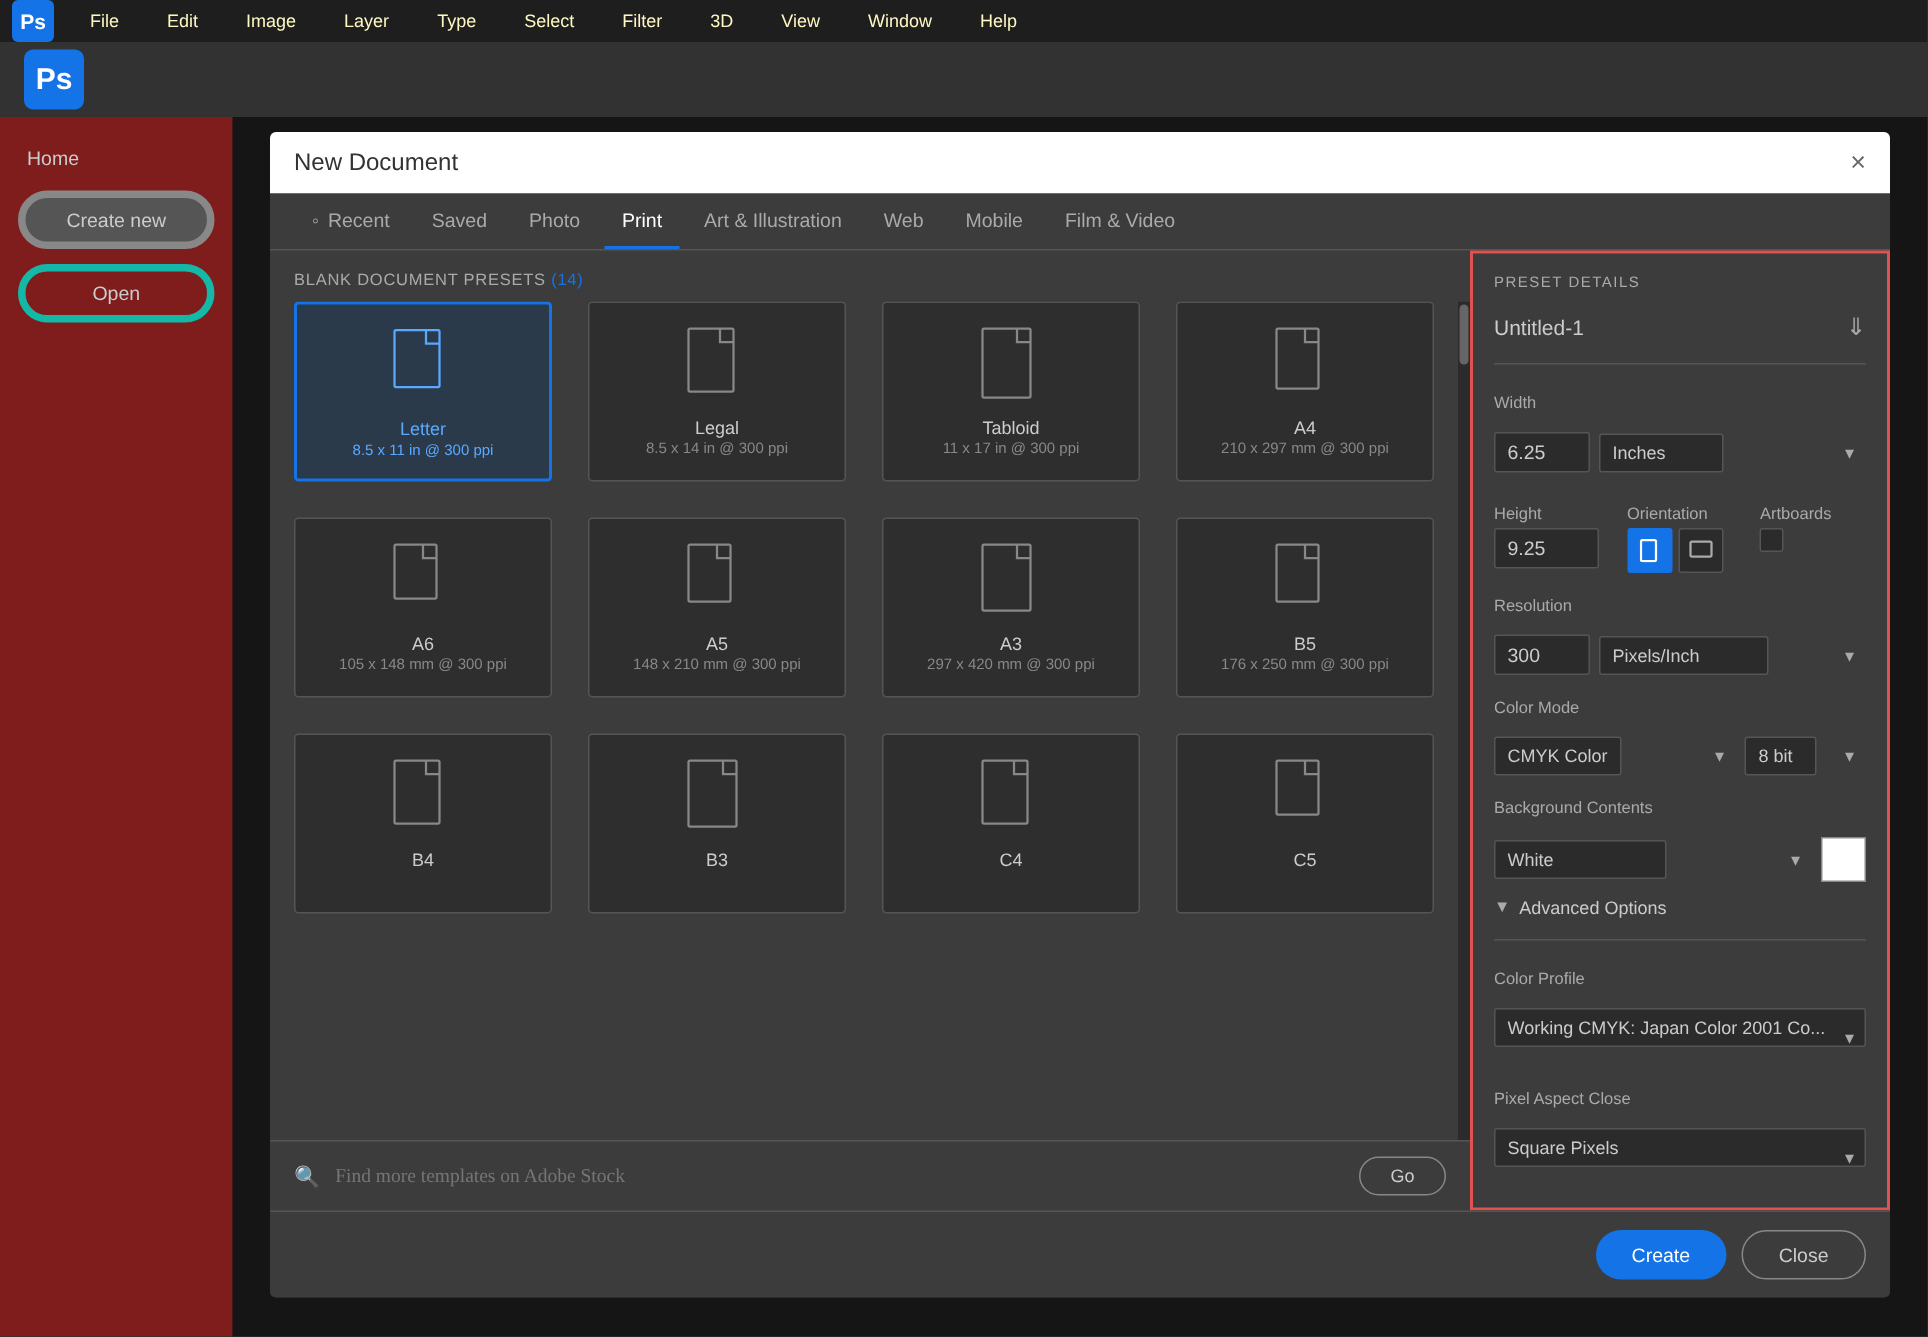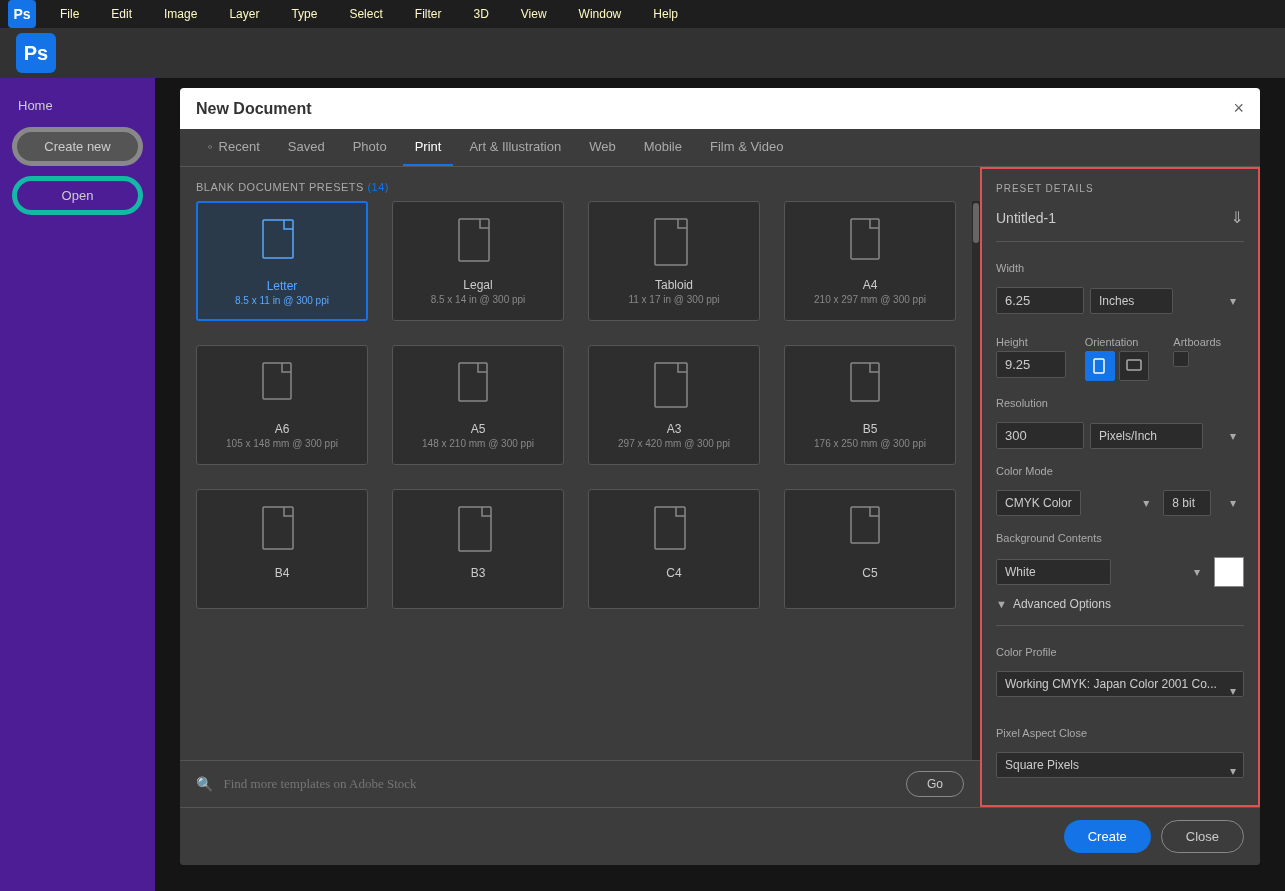--- a/index.html
+++ b/index.html
@@ -53,21 +53,21 @@
 
     
     .app-body {
       display: flex;
       height: calc(891px - 78px);
     }
 
     
     .sidebar {
       width: 155px;
-      background: #4c1d95;
+      background: #7f1d1d;
       padding: 16px 12px;
       display: flex;
       flex-direction: column;
       gap: 10px;
       flex-shrink: 0;
     }
     .sidebar-home {
       color: #ccc;
       font-size: 13px;
       padding: 4px 6px;
@@ -114,21 +114,21 @@
     .dialog-header {
       background: #ffffff;
       padding: 10px 16px;
       display: flex;
       align-items: center;
       justify-content: space-between;
     }
     .dialog-title {
       font-size: 16px;
       color: #333;
-      font-weight: 700;
+      font-weight: 400;
     }
     .dialog-close {
       background: none;
       border: none;
       font-size: 18px;
       color: #666;
       cursor: pointer;
     }
 
     
@@ -335,21 +335,21 @@
     }
 
     .num-input {
       background: #2b2b2b;
       border: 1px solid #555;
       color: #ccc;
       padding: 5px 8px;
       font-size: 13px;
       border-radius: 2px;
       outline: none;
-      width: 88px;
+      width: 64px;
     }
 
     .select-field {
       background: #2b2b2b;
       border: 1px solid #555;
       color: #ccc;
       padding: 5px 8px;
       font-size: 12px;
       border-radius: 2px;
       outline: none;

